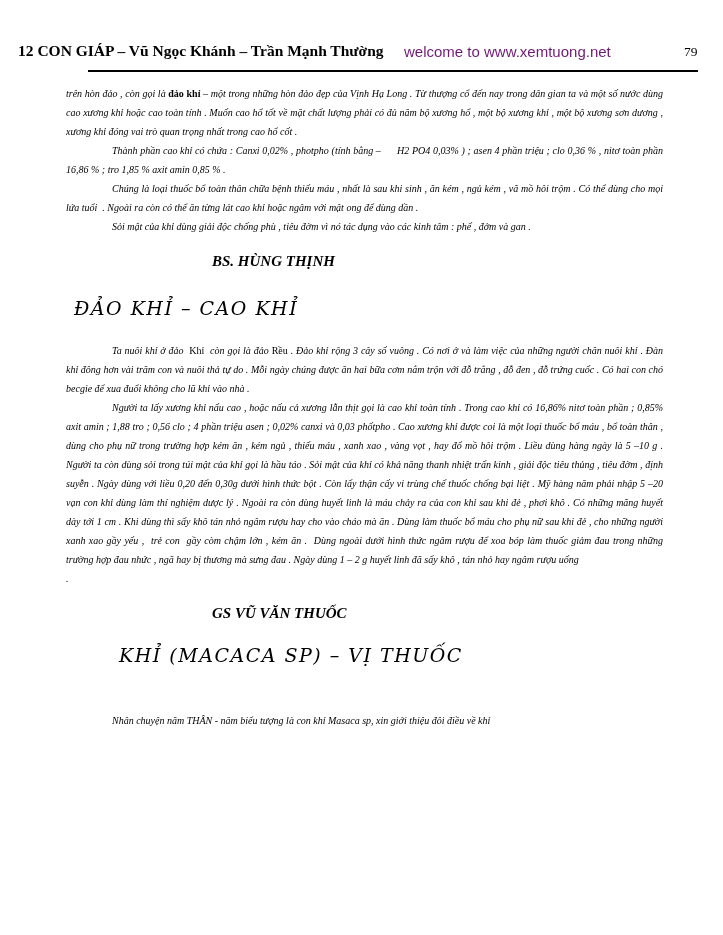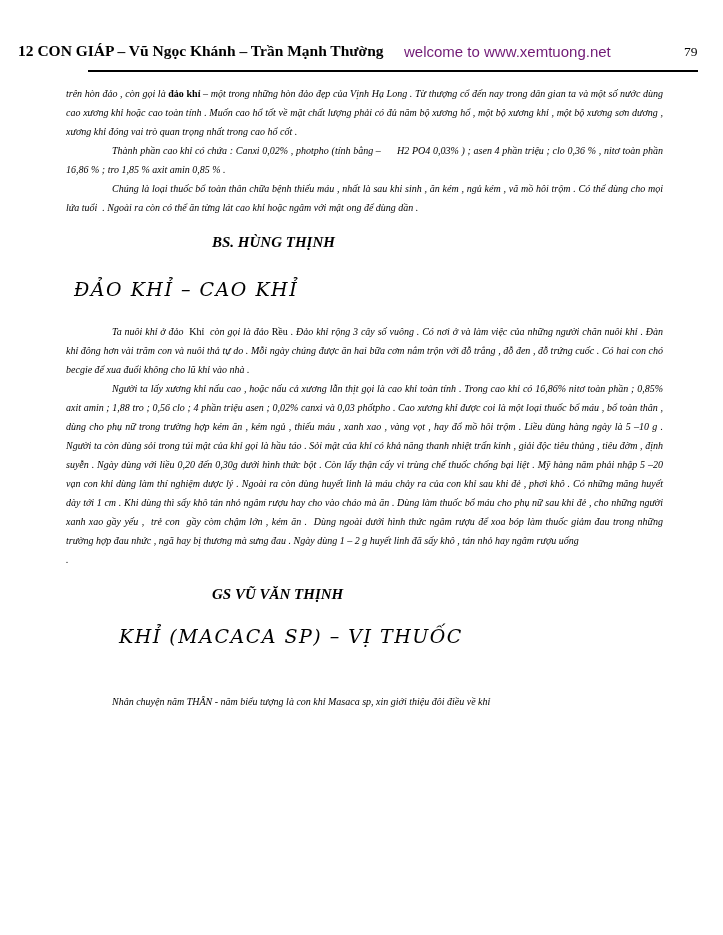--- a/index.html
+++ b/index.html
@@ -70,29 +70,30 @@
 </div>
 
 <div class="content">
 
   <p class="para"><span>trên hòn đảo , còn gọi là </span><span class="bold-roman">đảo khỉ</span><span> – một trong những hòn đảo đẹp của Vịnh Hạ Long . Từ thượng cổ đến nay trong dân gian ta và một số nước dùng cao xương khỉ hoặc cao toàn tính . Muốn cao hổ tốt về mặt chất lượng phải có đủ năm bộ xương hổ , một bộ xương khỉ , một bộ xương sơn dương , xương khỉ đóng vai trò quan trọng nhất trong cao hổ cốt .</span></p>
 
   <p class="para indent">Thành phần cao khỉ có chứa : Canxi 0,02% , photpho (tính bằng –      H2 PO4 0,03% ) ; asen 4 phần triệu ; clo 0,36 % , nitơ toàn phần 16,86 % ; tro 1,85 % axit amin 0,85 % .</p>
 
   <p class="para indent">Chúng là loại thuốc bổ toàn thân chữa bệnh thiếu máu , nhất là sau khi sinh , ăn kém , ngủ kém , vã mồ hôi trộm . Có thể dùng cho mọi lứa tuổi  . Ngoài ra còn có thể ăn từng lát cao khỉ hoặc ngâm với mật ong để dùng dần .</p>
 
+  <p class="para indent">Sỏi mật của khỉ dùng giải độc chống phù , tiêu đờm vì nó tác dụng vào các kinh tâm : phế , đởm và gan .</p>
 
   <p class="signature">BS. HÙNG THỊNH</p>
 
   <h2 class="script-heading h1-space">ĐẢO KHỈ – CAO KHỈ</h2>
 
   <p class="para indent"><span>Ta nuôi khỉ ở đảo  </span><span class="roman">Khỉ</span><span>  còn gọi là đảo </span><span class="roman">Rều</span><span> . Đảo khỉ rộng 3 cây số vuông . Có nơi ở và làm việc của những người chăn nuôi khỉ . Đàn khỉ đông hơn vài trăm con và nuôi thả tự do . Mỗi ngày chúng được ăn hai bữa cơm nắm trộn với đỗ trắng , đỗ đen , đỗ trứng cuốc . Có hai con chó becgie để xua đuổi không cho lũ khỉ vào nhà .</span></p>
 
   <p class="para indent">Người ta lấy xương khỉ nấu cao , hoặc nấu cả xương lẫn thịt gọi là cao khỉ toàn tính . Trong cao khỉ có 16,86% nitơ toàn phần ; 0,85% axit amin ; 1,88 tro ; 0,56 clo ; 4 phần triệu asen ; 0,02% canxi và 0,03 phốtpho . Cao xương khỉ được coi là một loại thuốc bổ máu , bổ toàn thân , dùng cho phụ nữ trong trường hợp kém ăn , kém ngủ , thiếu máu , xanh xao , vàng vọt , hay đổ mồ hôi trộm . Liều dùng hàng ngày là 5 –10 g . Người ta còn dùng sỏi trong túi mật của khỉ gọi là hầu táo . Sỏi mật của khỉ có khả năng thanh nhiệt trấn kinh , giải độc tiêu thủng , tiêu đờm , định suyễn . Ngày dùng với liều 0,20 đến 0,30g dưới hình thức bột . Còn lấy thận cấy vi trùng chế thuốc chống bại liệt . Mỹ hàng năm phải nhập 5 –20 vạn con khỉ dùng làm thí nghiệm dược lý . Ngoài ra còn dùng huyết linh là máu chảy ra của con khỉ sau khi đẻ , phơi khô . Có những mãng huyết dày tới 1 cm . Khi dùng thì sấy khô tán nhỏ ngâm rượu hay cho vào cháo mà ăn . Dùng làm thuốc bổ máu cho phụ nữ sau khi đẻ , cho những người xanh xao gầy yếu ,  trẻ con  gầy còm chậm lớn , kém ăn .  Dùng ngoài dưới hình thức ngâm rượu để xoa bóp làm thuốc giảm đau trong những trường hợp đau nhức , ngã hay bị thương mà sưng đau . Ngày dùng 1 – 2 g huyết linh đã sấy khô , tán nhỏ hay ngâm rượu uống</p>
   <p class="para period-line">.</p>
 
-  <p class="signature">GS VŨ VĂN THỊNH</p>
+  <p class="signature">GS VŨ VĂN THUỐC</p>
 
   <h2 class="script-heading h2-space">KHỈ (MACACA SP) – VỊ THUỐC</h2>
 
   <p class="para indent">Nhân chuyện năm THÂN - năm biểu tượng là con khỉ Masaca sp, xin giới thiệu đôi điều về khỉ</p>
 
 </div>
 
 </body></html>

